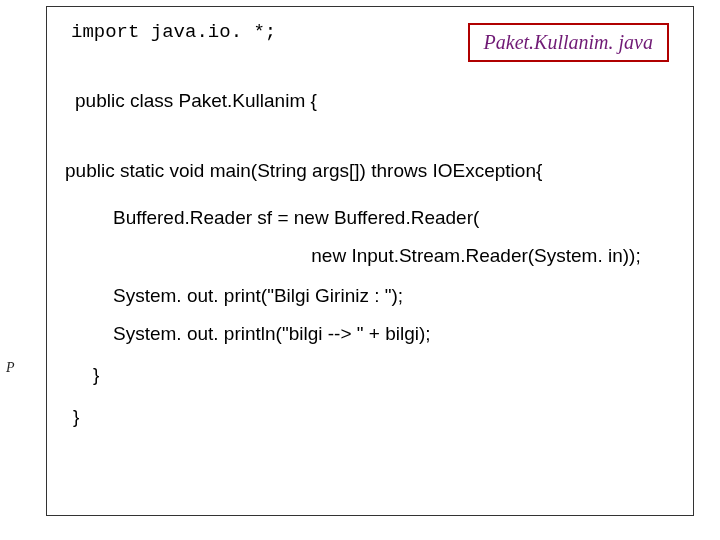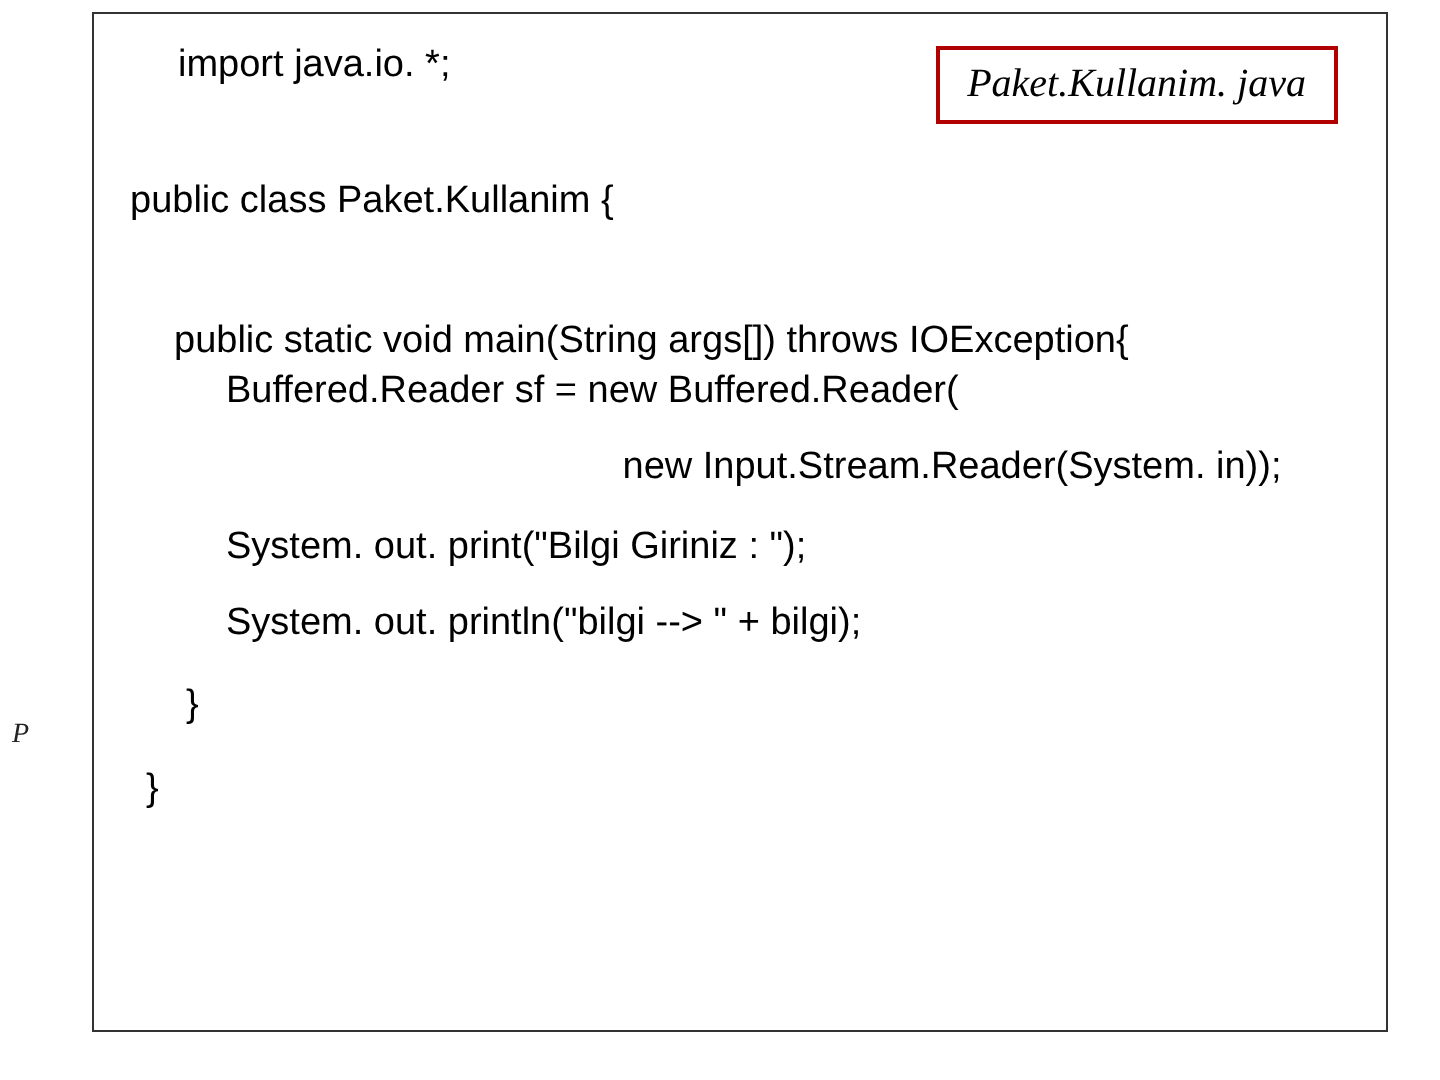--- a/index.html
+++ b/index.html
@@ -24,32 +24,32 @@
   .file-label {
     position: absolute;
     top: 16px;
     right: 24px;
     border: 2px solid #b00000;
     background: #fff;
     padding: 6px 14px;
     font-style: italic;
     font-family: "Times New Roman", serif;
     font-size: 20px;
-    color: #000000;
+    color: #701a75;
   }
   .code-line {
     color: #000;
     font-size: 19px;
     line-height: 1.25;
     white-space: pre;
   }
-  .l1 { margin-top: 2px; margin-left: 24px; }
-  .l2 { margin-top: 44px; margin-left: 0; }
-  .l3 { margin-top: 46px; margin-left: 22px; }
-  .l4 { margin-top: 2px; margin-left: 48px; }
+  .l1 { margin-top: 2px; margin-left: 6px; font-family: Liberation Mono, monospace; }
+  .l2 { margin-top: 44px; margin-left: 10px; }
+  .l3 { margin-top: 46px; }
+  .l4 { margin-top: 24px; margin-left: 48px; }
   .l5 { margin-top: 14px; margin-left: 212px; text-align: center; }
   .l6 { margin-top: 16px; margin-left: 48px; }
   .l7 { margin-top: 16px; margin-left: 48px; }
   .l8 { margin-top: 14px; margin-left: 48px; }
   .l9 { margin-top: 18px; margin-left: 28px; }
   .l10 { margin-top: 18px; margin-left: 8px; }
   .side-marker {
     position: absolute;
     left: 6px;
     top: 360px;

